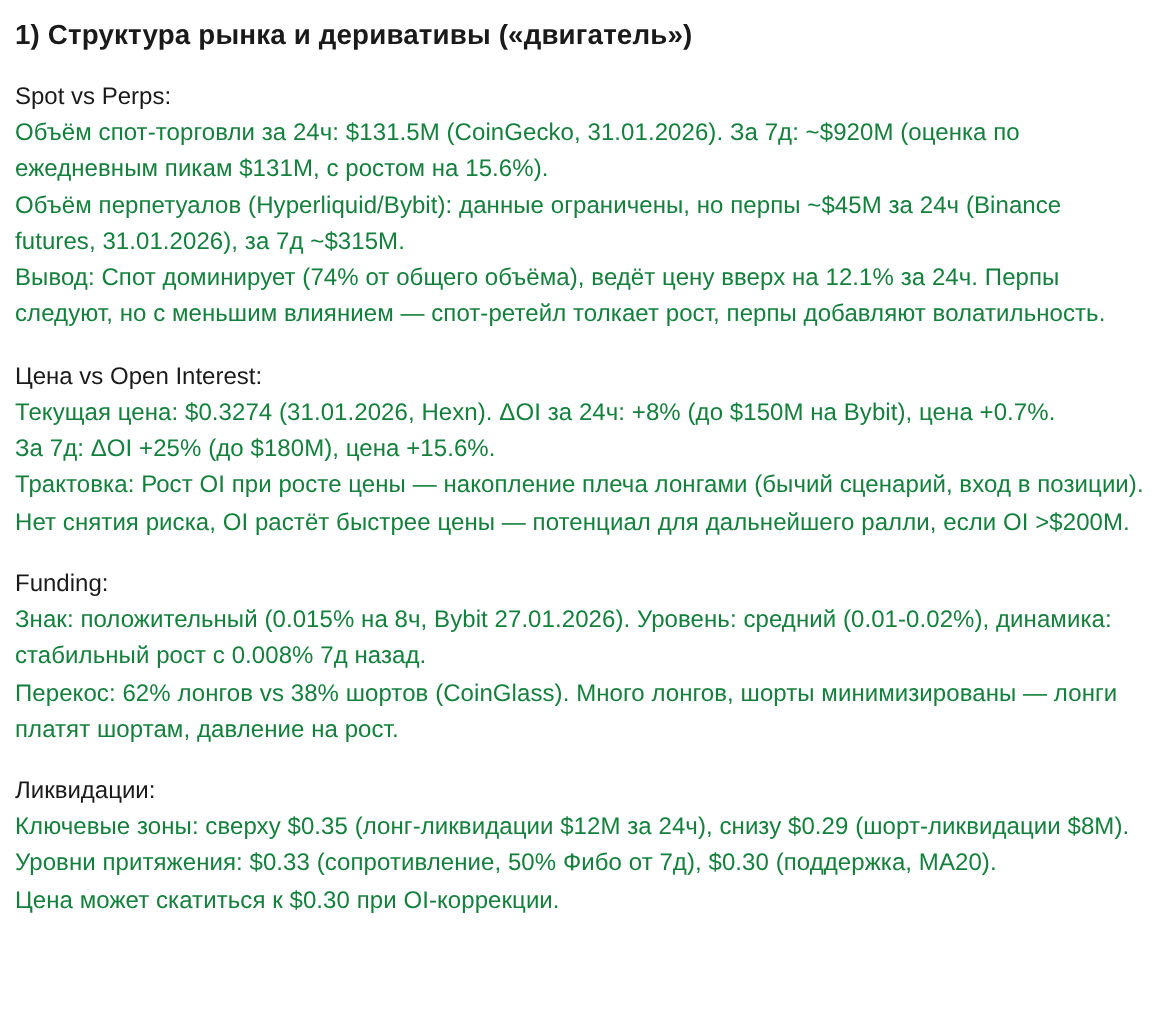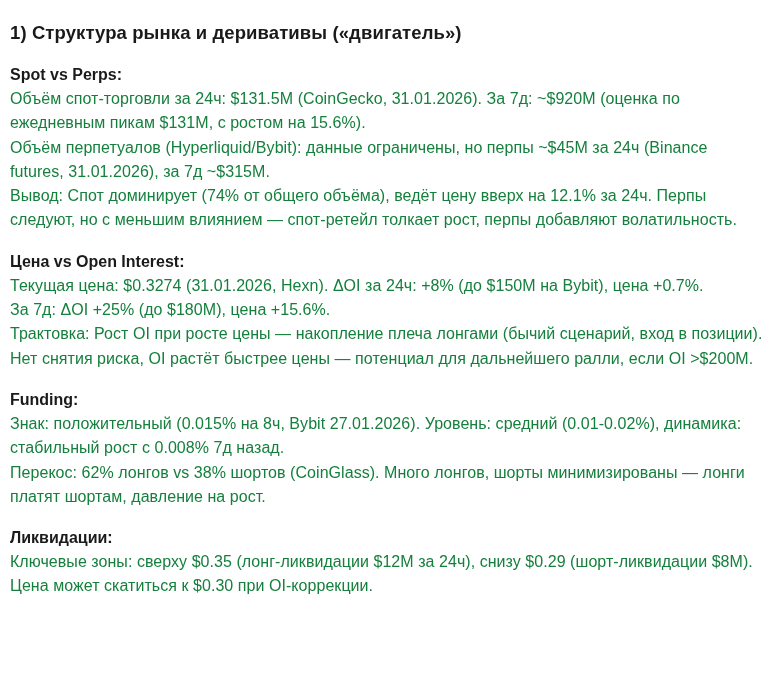--- a/index.html
+++ b/index.html
@@ -9,37 +9,37 @@
   }
   body {
     width: 774px;
     height: 676px;
     overflow: hidden;
     font-family: "Liberation Sans", "DejaVu Sans", sans-serif;
     color: #1f1f1f;
   }
   .doc {
     position: relative;
-    padding: 20px 10px 0 10px;
+    padding: 10px 10px 0 10px;
     box-sizing: border-box;
     width: 774px;
   }
   .h1 {
     font-weight: bold;
     font-size: 18.5px;
     line-height: 26px;
     margin: 0 0 17px 0;
     color: #1a1a1a;
     letter-spacing: 0.1px;
   }
   .section {
     margin: 0 0 17px 0;
   }
   .section-title {
-    font-weight: bold;
+    font-weight: normal;
     font-size: 16px;
     line-height: 24px;
     margin: 0;
     color: #1a1a1a;
   }
   .p {
     font-size: 16px;
     line-height: 24.3px;
     margin: 0;
     color: #15803d;
@@ -68,15 +68,16 @@
 
   <div class="section">
     <div class="section-title">Funding:</div>
     <div class="p">Знак: положительный (0.015% на 8ч, Bybit 27.01.2026). Уровень: средний (0.01-0.02%), динамика: стабильный рост с 0.008% 7д назад.</div>
     <div class="p">Перекос: 62% лонгов vs 38% шортов (CoinGlass). Много лонгов, шорты минимизированы — лонги платят шортам, давление на рост.</div>
   </div>
 
   <div class="section">
     <div class="section-title">Ликвидации:</div>
     <div class="p">Ключевые зоны: сверху $0.35 (лонг-ликвидации $12M за 24ч), снизу $0.29 (шорт-ликвидации $8M).</div>
+    <div class="p">Уровни притяжения: $0.33 (сопротивление, 50% Фибо от 7д), $0.30 (поддержка, MA20).</div>
     <div class="p">Цена может скатиться к $0.30 при OI-коррекции.</div>
   </div>
 </div>
 
 </body></html>

